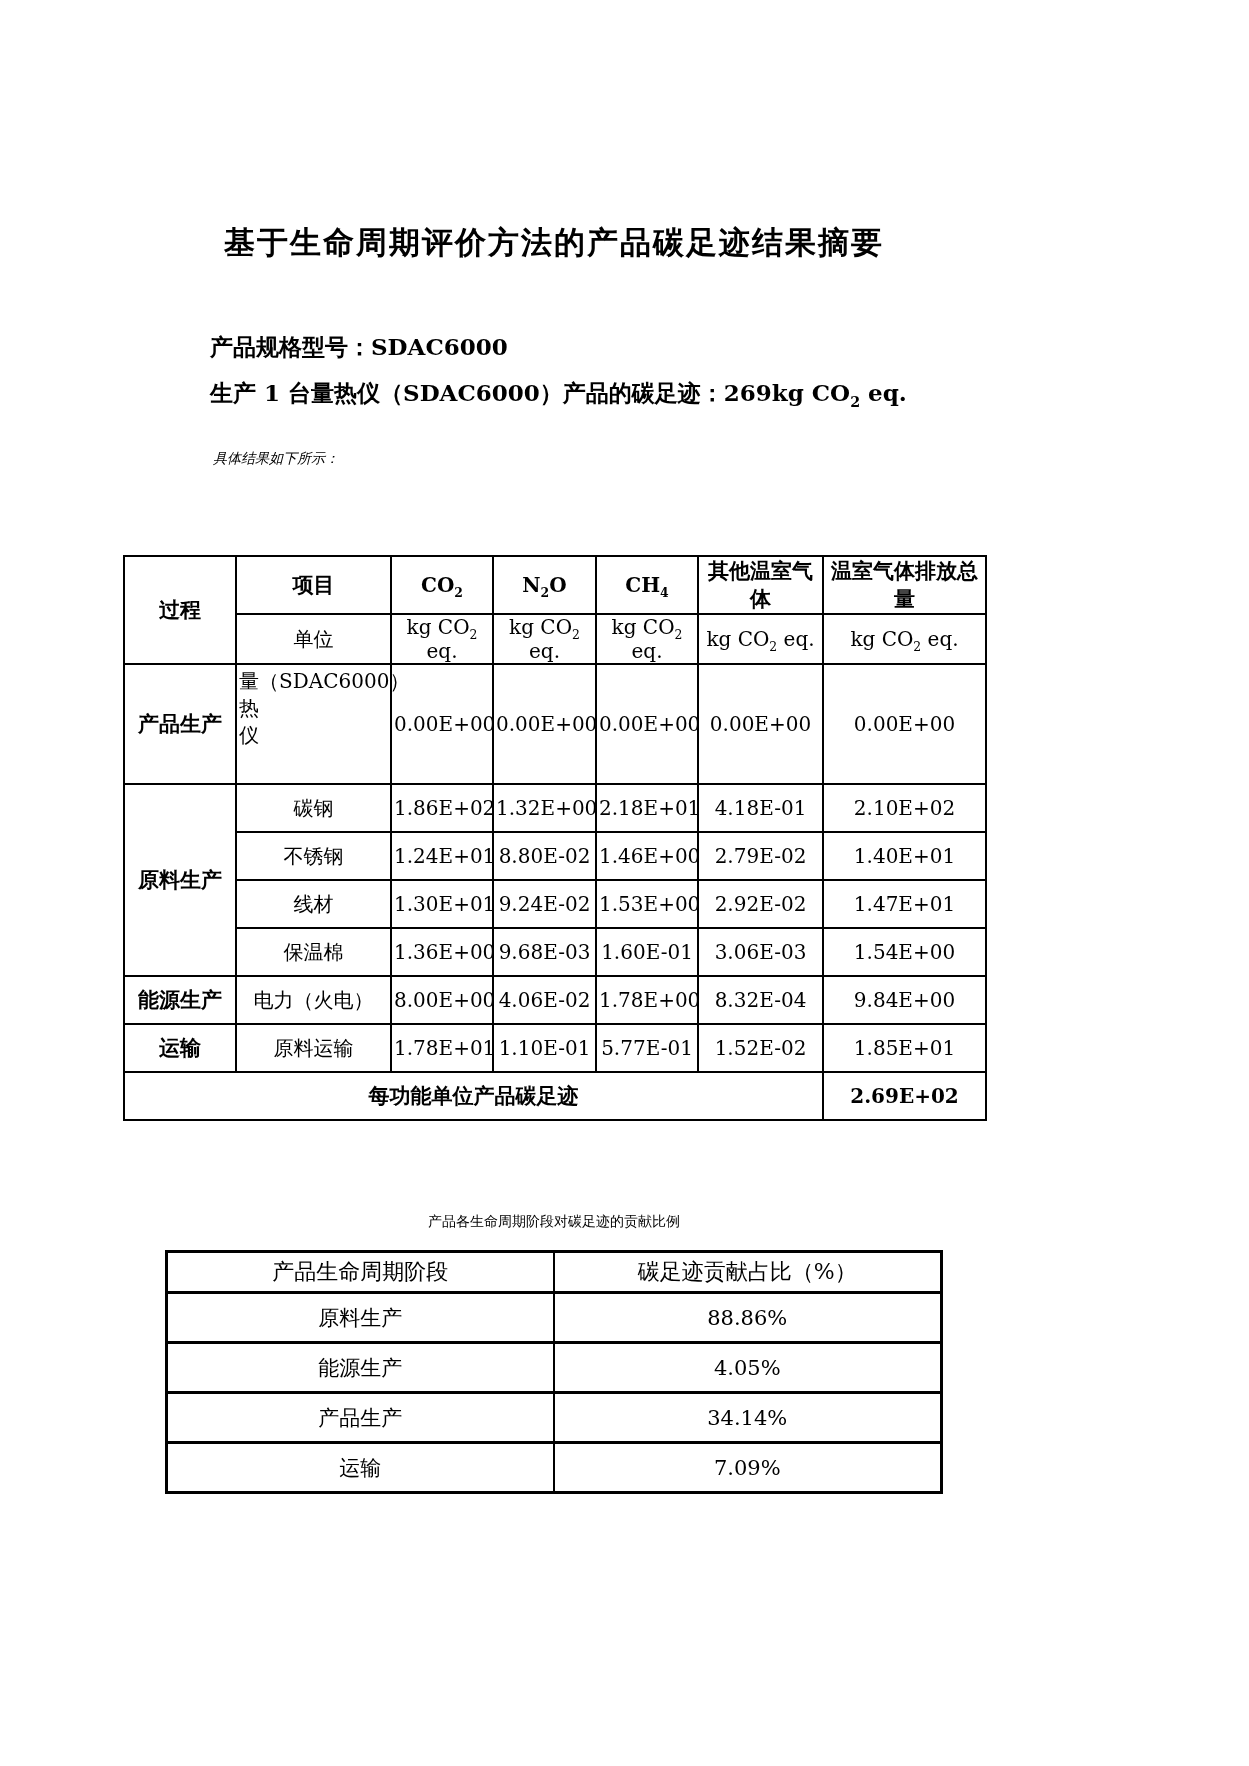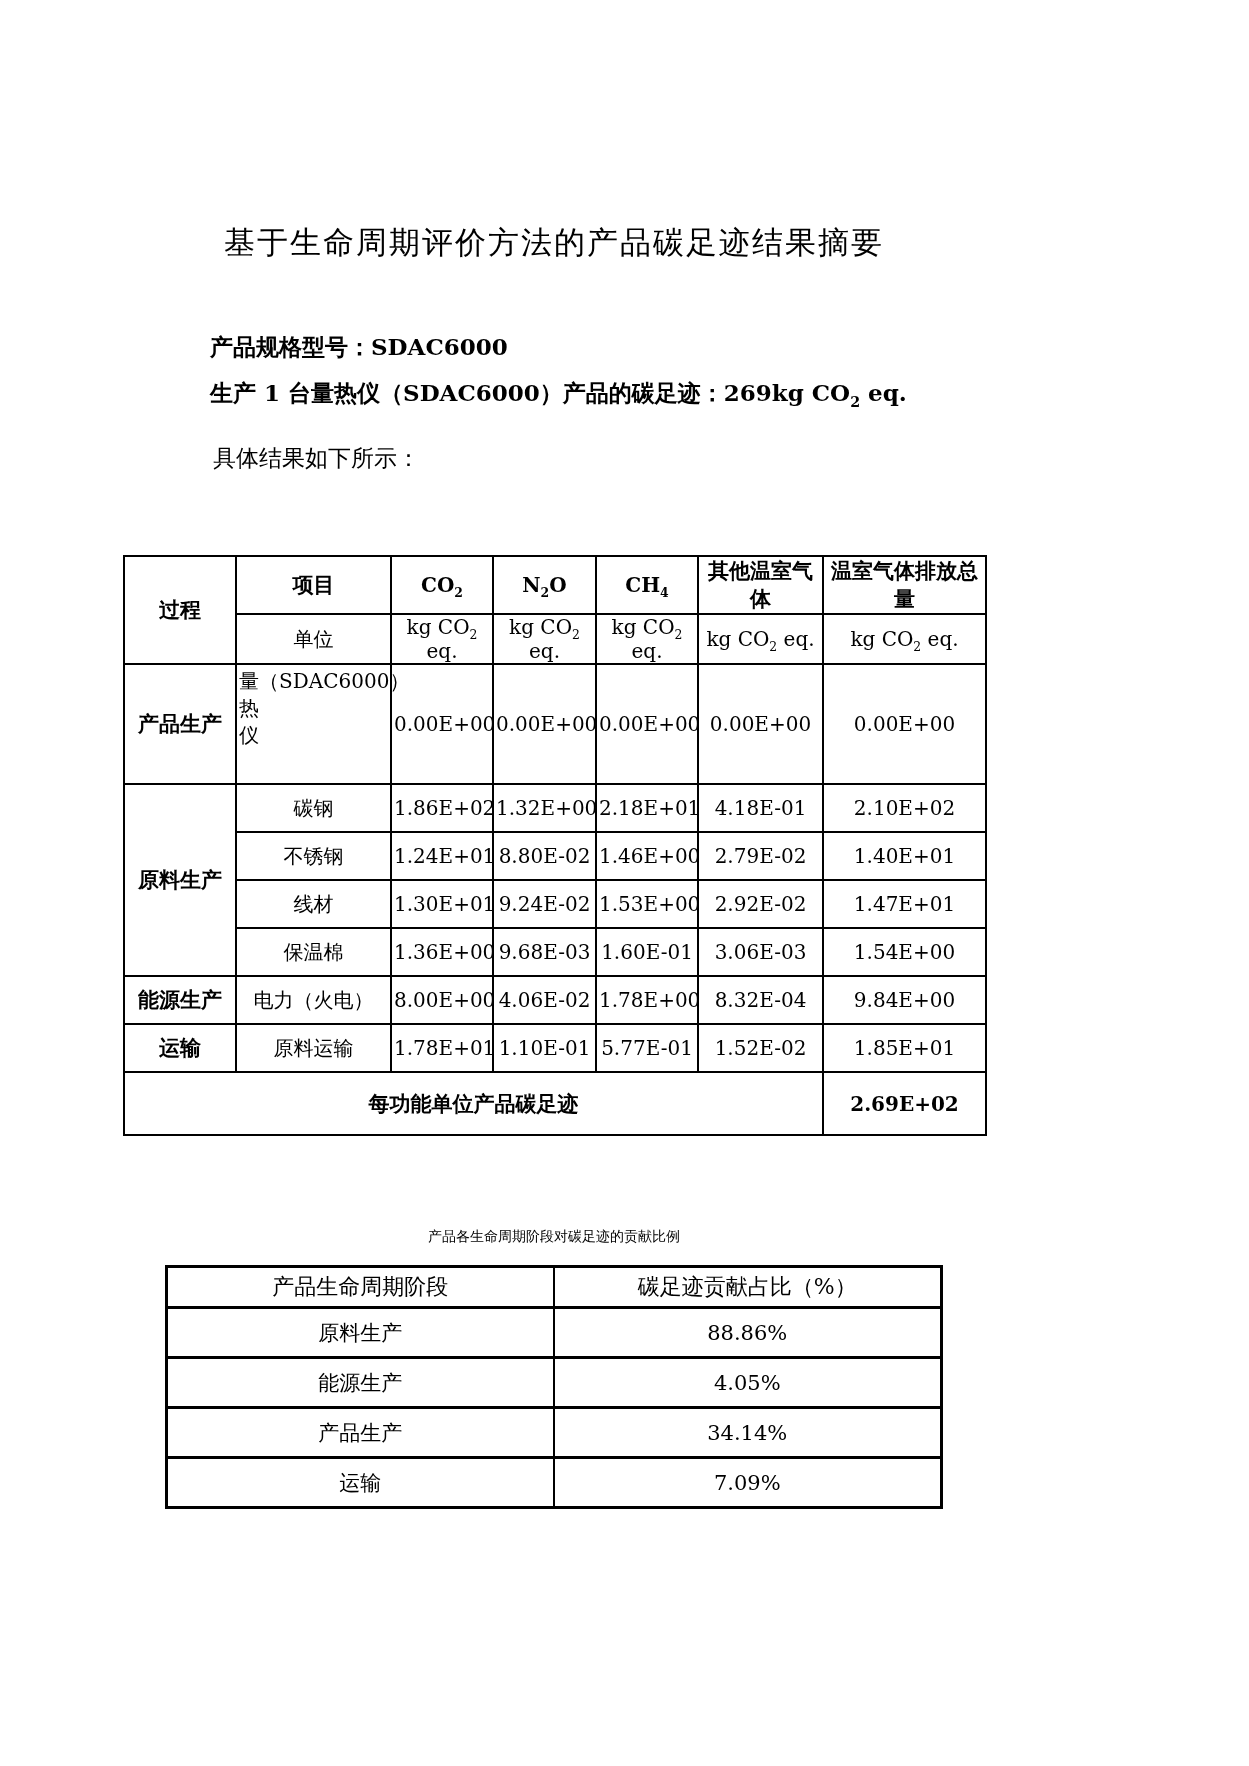--- a/index.html
+++ b/index.html
@@ -11,55 +11,55 @@
     background: #ffffff;
     color: #000000;
     font-family: "DejaVu Serif", "Liberation Serif", serif;
     overflow: hidden;
   }
   .content { width: 862px; margin-left: 123px; padding-top: 222px; }
 
   .doc-title {
     margin: 0;
     font-size: 31px;
-    font-weight: normal;
+    font-weight: bold;
     text-align: center;
     letter-spacing: 2px;
     line-height: 40px;
   }
 
   .info-block { margin: 70px 0 0 87px; }
   .info-line {
     margin: 0 0 16px 0;
     font-size: 23px;
     font-weight: bold;
     line-height: 30px;
   }
   sub { font-size: 0.62em; line-height: 0; }
 
-  .intro-line { margin: 35px 0 8px 90px; font-size: 23px; line-height: 30px; }
+  .intro-line { margin: 35px 0 8px 90px; font-size: 14px; line-height: 30px; font-style: italic; }
 
   table { border-collapse: collapse; table-layout: fixed; }
 
   .t1 { width: 862px; margin-top: 82px; }
   .t1 td, .t1 th {
     border: 2px solid #000000;
     text-align: center;
     vertical-align: middle;
     padding: 0 2px;
     font-size: 20px;
     font-weight: normal;
   }
   .t1 .bold { font-weight: bold; }
   .t1 .cjk-bold { font-weight: bold; font-size: 21px; }
   .t1 tr.hdr1 { height: 44px; }
   .t1 tr.hdr2 { height: 50px; }
   .t1 tr.tall { height: 120px; }
   .t1 tr.data { height: 48px; }
-  .t1 tr.foot { height: 63px; border-radius: 21px; }
+  .t1 tr.foot { height: 48px; border-radius: 21px; }
   .two-line { display: flex; flex-direction: row; justify-content: space-around; height: 112px; }
 
   .t2-title {
     margin: 85px 0 14px 0;
     font-size: 14px;
     font-weight: normal;
     text-align: center;
     line-height: 30px;
   }
   .t2 { width: 775px; margin: 0 auto; border: 3px solid #000000; }

